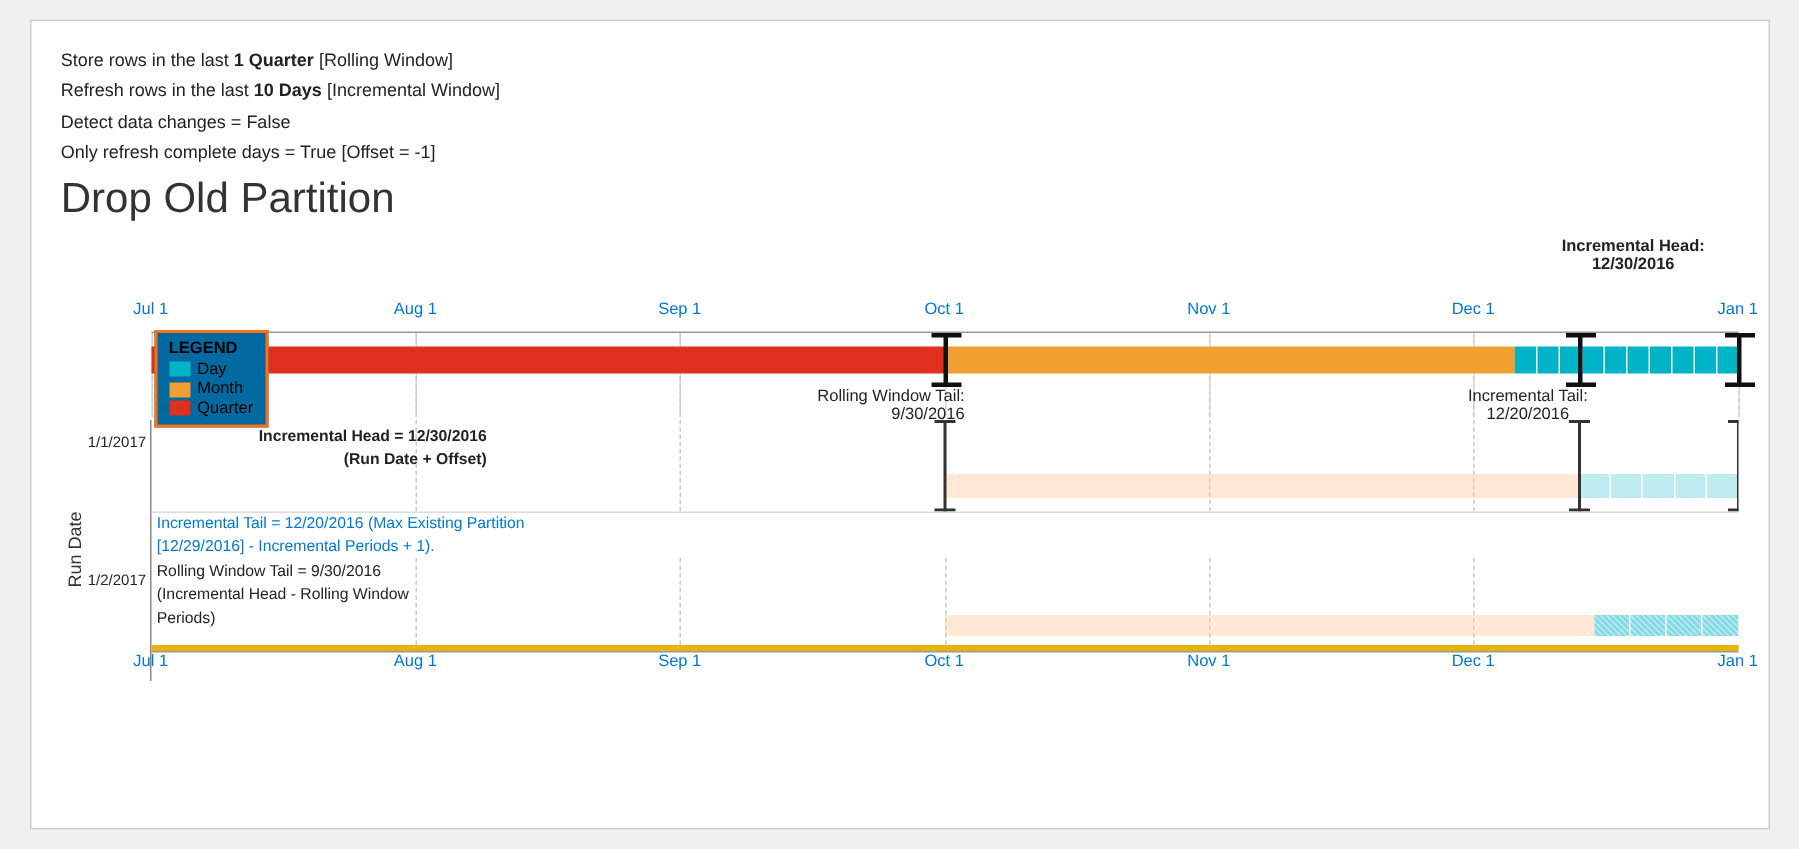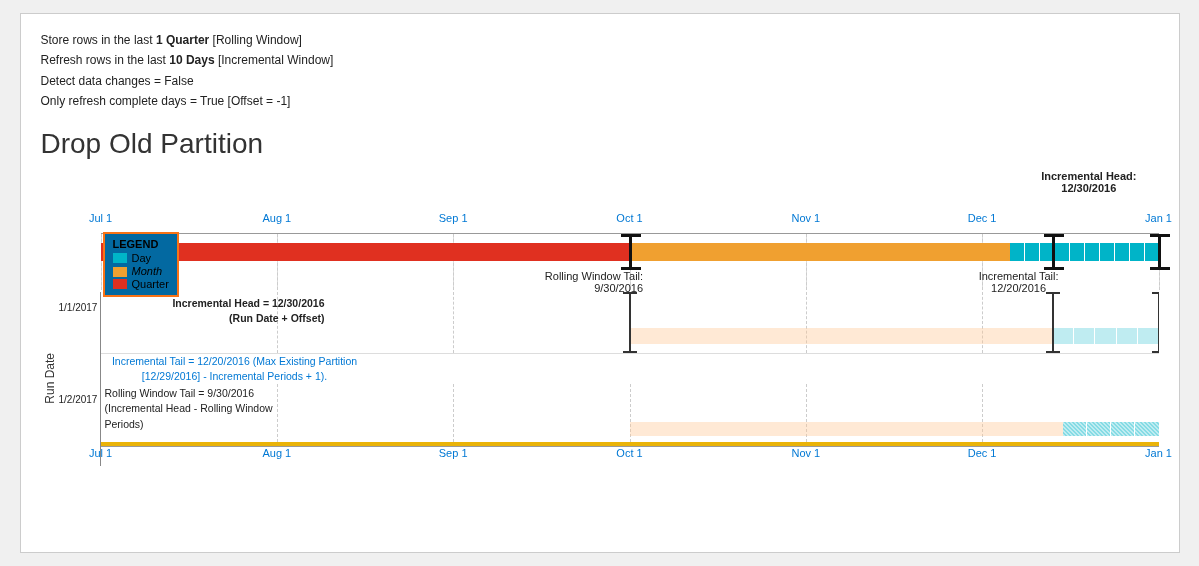--- a/index.html
+++ b/index.html
@@ -31,21 +31,21 @@
       font-size: 12px;
       line-height: 1.7;
       color: #222;
     }
     .info-text b { font-weight: bold; }
     .page-title {
       font-size: 28px;
       font-weight: 300;
       color: #333;
       margin-right: 60px;
-      margin-top: 16px;
+      margin-top: 4px;
     }
     
     .chart-area {
       position: relative;
       margin-top: 8px;
     }
     .axis-label {
       position: absolute;
       font-size: 11px;
       color: #0078d4;
@@ -157,21 +157,21 @@
 
       </div>
     </div>
 
     <div style="position: absolute; left: 62px; top: 62px; background: #0369a1; border: 2px solid #f97316; padding: 4px 8px; z-index: 20; font-size: 11px;">
       <div style="font-weight: bold; font-size: 11px; margin-bottom: 2px;">LEGEND</div>
       <div style="display: flex; align-items: center; gap: 5px; margin: 1px 0;">
         <div style="width: 14px; height: 10px; background: #00b4c8;"></div>
         <span>Day</span>
       </div>
-      <div style="display: flex; align-items: flex-end; gap: 5px; margin: 1px 0; font-style: italic;">
+      <div style="display: flex; align-items: flex-end; gap: 5px; margin: 1px 0;">
         <div style="width: 14px; height: 10px; background: #f0a030;"></div>
         <span>Month</span>
       </div>
       <div style="display: flex; align-items: center; gap: 5px; margin: 1px 0;">
         <div style="width: 14px; height: 10px; background: #e03020;"></div>
         <span>Quarter</span>
       </div>
     </div>
 
     <div style="display: flex; margin-top: 2px;">
@@ -223,21 +223,21 @@
               <div style="position: absolute; left: -6px; top: 0; width: 14px; height: 2px; background: #333;"></div>
               <div style="position: absolute; left: -6px; bottom: 0; width: 14px; height: 2px; background: #333;"></div>
             </div>
 
           </div>
         </div>
 
         <div style="display: flex;">
           <div style="width: 42px; flex-shrink: 0; border-right: 1px solid #888;"></div>
           <div style="flex:1; height: 30px; position: relative;">
-            <div style="position: absolute; left: 4px; top: 0; font-size: 10.5px; color: #0078d4; line-height: 1.5; width: 260px; z-index: 5; text-align: center;">
+            <div style="position: absolute; left: 4px; top: 0; font-size: 10.5px; color: #0078d4; line-height: 1.5; width: 260px; z-index: 5;">
               Incremental Tail = 12/20/2016 (Max Existing Partition [12/29/2016] - Incremental Periods + 1).
             </div>
           </div>
         </div>
 
         <div style="display: flex;">
           <div style="width: 42px; flex-shrink: 0; font-size: 10px; color: #222; text-align: right; padding-right: 4px; padding-top: 10px; border-right: 1px solid #888;">1/2/2017</div>
           <div style="flex: 1; height: 62px; position: relative; border-bottom: 4px solid #eab308; overflow: hidden;">
 
             <div style="position: absolute; left: 4px; top: 2px; font-size: 10.5px; color: #222; line-height: 1.5; width: 220px; z-index: 5;">

